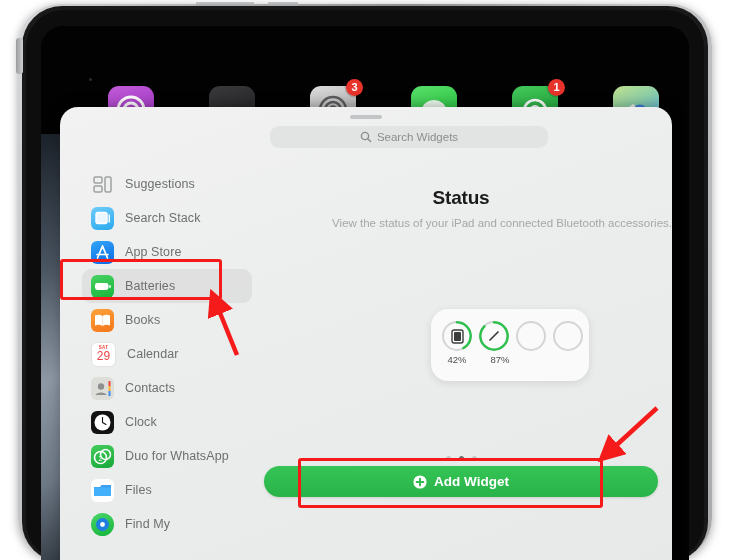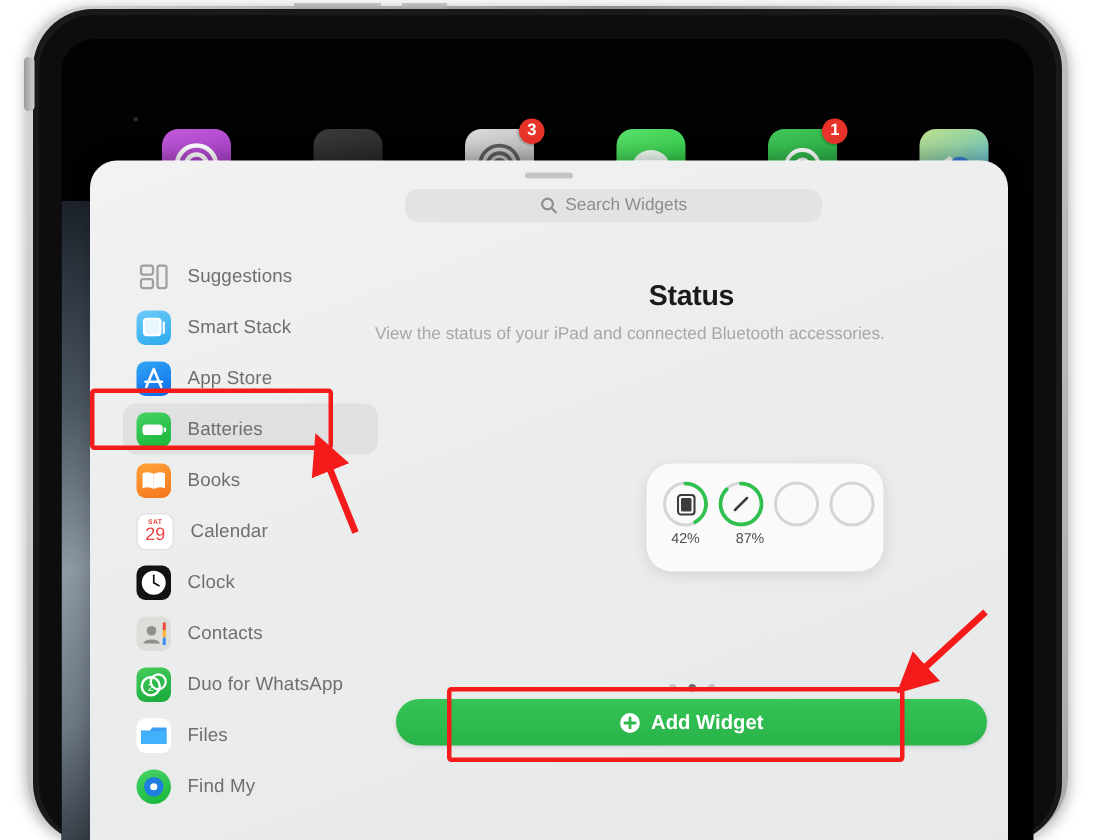--- a/index.html
+++ b/index.html
@@ -48,21 +48,21 @@
   .sidebar{position:absolute;left:0;top:50px;width:190px;height:401px;padding-top:10px;box-sizing:border-box;margin-left:12px;}
   .side-item{position:relative;height:34px;margin:0 10px;display:flex;align-items:center;gap:11px;
     padding-left:9px;border-radius:9px;box-sizing:border-box;}
   .side-item.sel{background:rgba(0,0,0,.055);}
   .side-item .lbl{font-size:12.5px;color:#6e6f70;letter-spacing:.1px;}
   .sicon{width:23px;height:23px;border-radius:6px;flex:0 0 auto;position:relative;overflow:hidden;}
 
   
   .detail{position:absolute;left:190px;top:52px;width:422px;height:401px;}
   .d-title{position:absolute;left:0;top:28px;width:100%;text-align:center;font-size:19px;font-weight:bold;color:#1b1b1b;letter-spacing:-.2px;}
-  .d-sub{position:absolute;left:0;top:58px;width:100%;text-align:left;font-size:11.5px;color:#a6a7a8;}
+  .d-sub{position:absolute;left:0;top:58px;width:100%;text-align:right;font-size:11.5px;color:#a6a7a8;}
 
   .widget-card{position:absolute;left:181px;top:150px;width:158px;height:72px;border-radius:17px;
     background:#fafafa;box-shadow:0 2px 9px rgba(0,0,0,.10);}
   .rings{position:absolute;left:11px;top:12px;display:flex;gap:7px;}
   .ring{width:30px;height:30px;border-radius:50%;position:relative;}
   .ring .track{position:absolute;inset:0;border-radius:50%;border:2.6px solid #d4d5d6;box-sizing:border-box;}
   .ring .arc{position:absolute;inset:0;border-radius:50%;box-sizing:border-box;}
   .ring .gly{position:absolute;inset:0;display:flex;align-items:center;justify-content:center;}
   .pcts{position:absolute;left:11px;top:45px;display:flex;gap:13px;}
   .pct{width:30px;text-align:center;font-size:9.5px;color:#4c4d4e;}
@@ -170,21 +170,21 @@
           <span class="lbl">Suggestions</span>
         </div>
 
         <div class="side-item">
           <span class="sicon" style="background:linear-gradient(160deg,#6ecbfa,#2aa9ee);">
             <svg width="23" height="23" viewBox="0 0 23 23">
               <rect x="5" y="5.5" width="11" height="11" rx="2" fill="#eaf6fd" stroke="#fff" stroke-width="1.4"></rect>
               <line x1="18.2" y1="8" x2="18.2" y2="15" stroke="#fff" stroke-width="1.4" stroke-linecap="round"></line>
             </svg>
           </span>
-          <span class="lbl">Smart Stack</span>
+          <span class="lbl">Search Stack</span>
         </div>
 
         <div class="side-item">
           <span class="sicon" style="background:linear-gradient(160deg,#32a6f5,#0a69e8);">
             <svg width="23" height="23" viewBox="0 0 23 23">
               <path d="M11.5 5 L16.5 17 M11.5 5 L6.5 17 M6 13.5 H17" stroke="#fff" stroke-width="1.7" fill="none" stroke-linecap="round"></path>
             </svg>
           </span>
           <span class="lbl">App Store</span>
         </div>
@@ -208,44 +208,44 @@
           </span>
           <span class="lbl">Books</span>
         </div>
 
         <div class="side-item">
           <span class="sicon" style="background:#fff;border:1px solid #e2e2e2;">
             <span style="position:absolute;left:0;top:2px;width:100%;text-align:center;font-size:4.5px;color:#f0483c;font-weight:bold;letter-spacing:.3px;">SAT</span>
             <span style="position:absolute;left:0;top:6px;width:100%;text-align:center;font-size:12px;color:#ef4444;">29</span>
           </span>
           <span class="lbl">Calendar</span>
-        </div>
-
-        <div class="side-item">
-          <span class="sicon" style="background:#121212;">
-            <svg width="23" height="23" viewBox="0 0 23 23">
-              <circle cx="11.5" cy="11.5" r="8" fill="#fff"></circle>
-              <line x1="11.5" y1="11.5" x2="11.5" y2="6.5" stroke="#111" stroke-width="1.1" stroke-linecap="round"></line>
-              <line x1="11.5" y1="11.5" x2="15" y2="13.5" stroke="#111" stroke-width="1.1" stroke-linecap="round"></line>
-            </svg>
-          </span>
-          <span class="lbl">Clock</span>
         </div>
 
         <div class="side-item">
           <span class="sicon" style="background:#ddddda;">
             <svg width="23" height="23" viewBox="0 0 23 23">
               <circle cx="10" cy="9.5" r="3.2" fill="#8f8f8f"></circle>
               <path d="M4.5 18 C5.4 14.5 14.6 14.5 15.5 18 Z" fill="#8f8f8f"></path>
               <rect x="17.5" y="4" width="2" height="5" fill="#f0483c"></rect>
               <rect x="17.5" y="9" width="2" height="5" fill="#ffb02e"></rect>
               <rect x="17.5" y="14" width="2" height="5" fill="#3a8ef0"></rect>
             </svg>
           </span>
           <span class="lbl">Contacts</span>
+        </div>
+
+        <div class="side-item">
+          <span class="sicon" style="background:#121212;">
+            <svg width="23" height="23" viewBox="0 0 23 23">
+              <circle cx="11.5" cy="11.5" r="8" fill="#fff"></circle>
+              <line x1="11.5" y1="11.5" x2="11.5" y2="6.5" stroke="#111" stroke-width="1.1" stroke-linecap="round"></line>
+              <line x1="11.5" y1="11.5" x2="15" y2="13.5" stroke="#111" stroke-width="1.1" stroke-linecap="round"></line>
+            </svg>
+          </span>
+          <span class="lbl">Clock</span>
         </div>
 
         <div class="side-item">
           <span class="sicon" style="background:linear-gradient(160deg,#44cc5c,#17a93a);">
             <svg width="23" height="23" viewBox="0 0 23 23">
               <circle cx="14.5" cy="9.5" r="5" fill="none" stroke="#fff" stroke-width="1.5"></circle>
               <circle cx="9.5" cy="12.5" r="6" fill="none" stroke="#fff" stroke-width="1.6"></circle>
               <text x="9.5" y="15.5" font-size="7" fill="#fff" text-anchor="middle" font-family="Liberation Sans, sans-serif">2</text>
             </svg>
           </span>

